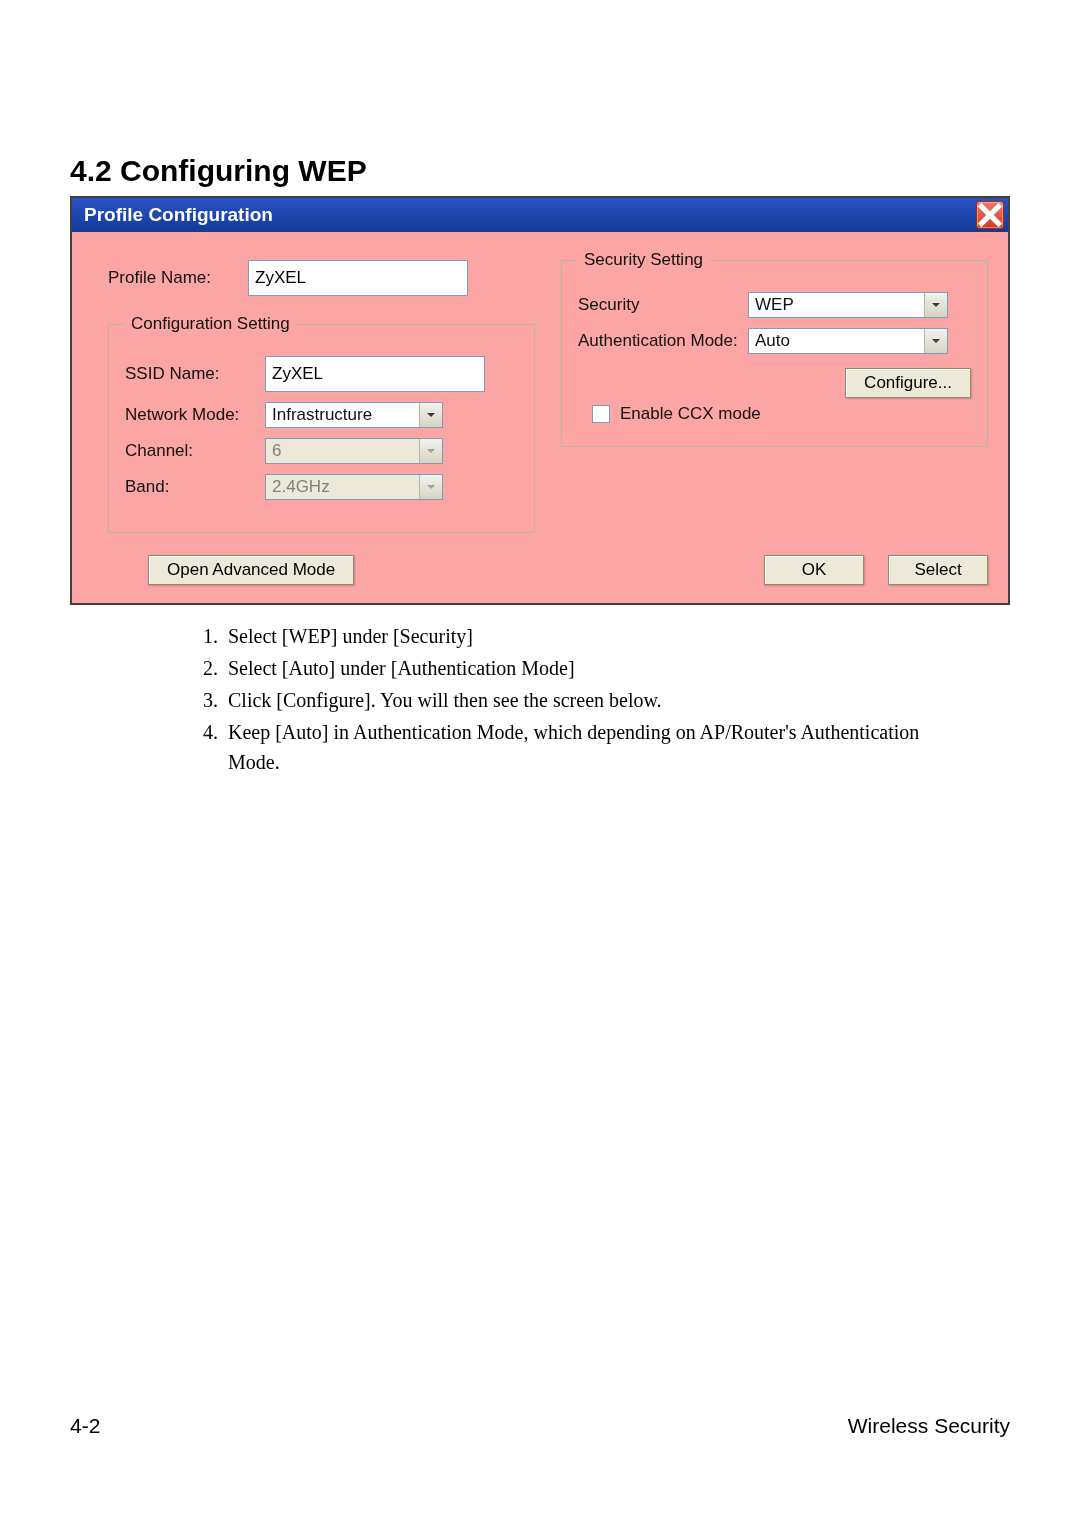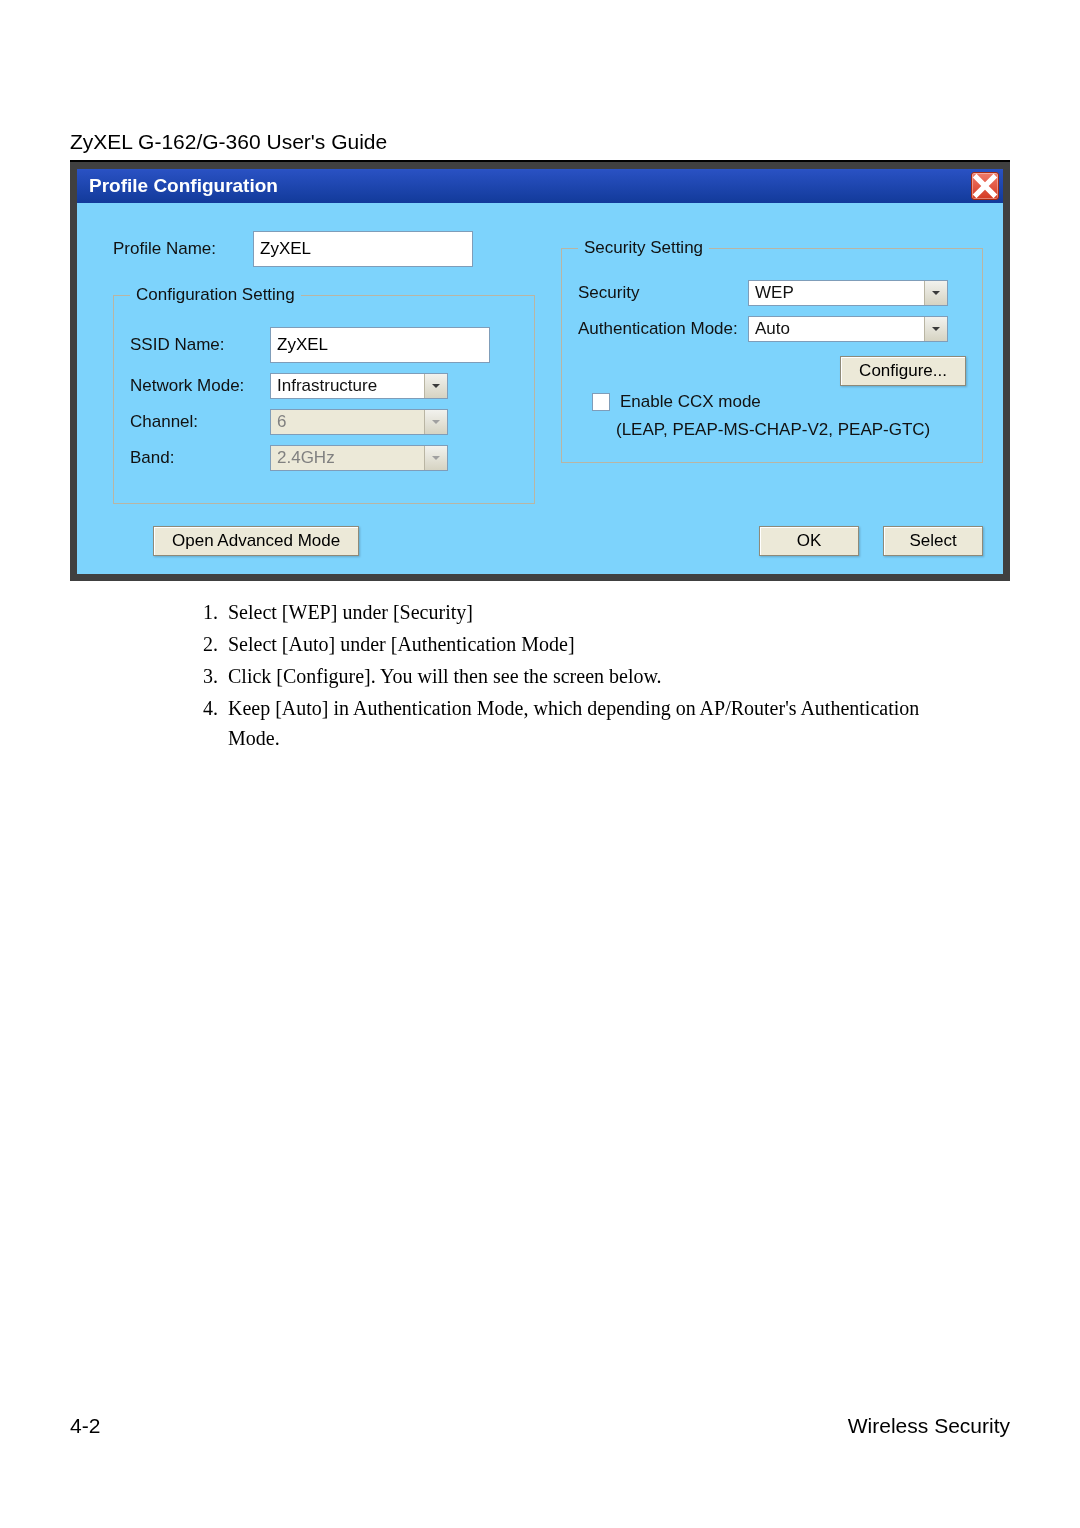--- a/index.html
+++ b/index.html
@@ -24,22 +24,22 @@
   }
   .section-title {
     font-family: Arial, Helvetica, sans-serif;
     font-size: 30px;
     font-weight: bold;
     margin: 24px 0 8px 0;
   }
   
   .dialog {
     width: 100%;
-    border: 7px solid #404040;
-    background: #7dd3fc;
+    border: 2px solid #404040;
+    background: #fca5a5;
     font-family: Tahoma, Arial, sans-serif;
     box-sizing: border-box;
   }
   .titlebar {
     display: flex;
     align-items: center;
     justify-content: space-between;
     background: linear-gradient(#2a52c4, #123a9a);
     color: #fff;
     height: 34px;
@@ -128,21 +128,21 @@
   fieldset.grp {
     border: 1px solid #b9b5a3;
     margin: 18px 0 0 0;
     padding: 12px 16px 22px 16px;
   }
   fieldset.grp > legend {
     padding: 0 6px;
     font-size: 17px;
     color: #111;
   }
-  .right-col fieldset.grp { margin-top: 17px; }
+  .right-col fieldset.grp { margin-top: 0; }
 
   .configure-row {
     display: flex;
     justify-content: flex-end;
     margin: 14px 0 6px 0;
   }
   .btn {
     background: #ece9d8;
     border: 1px solid #8e8a79;
     box-shadow: 1px 1px 0 #fff inset, 1px 1px 2px rgba(0,0,0,.2);
@@ -222,22 +222,22 @@
     justify-content: space-between;
     font-family: Arial, Helvetica, sans-serif;
     font-size: 21px;
   }
 </style>
 </head>
 <body>
 
 <div class="page">
 
-  <div class="doc-header">ZyXEL G-162/G-360 User's Guide</div>
-
+
+  <div class="section-title">4.2   Configuring WEP</div>
 
   <div class="dialog">
     <div class="titlebar">
       <span>Profile Configuration</span>
       <span class="close-btn">
         <svg viewBox="0 0 10 10">
             <path d="M1 1 L9 9 M9 1 L1 9" stroke="#fff" stroke-width="2" fill="none"></path>
           </svg>
       </span>
     </div>
@@ -327,21 +327,20 @@
 
             <div class="configure-row">
               <button class="btn">Configure...</button>
             </div>
 
             <div class="ccx-wrap">
               <div class="ccx-row">
                 <span class="chk"></span>
                 <span>Enable CCX mode</span>
               </div>
-              <div class="ccx-note">(LEAP, PEAP-MS-CHAP-V2, PEAP-GTC)</div>
             </div>
           </fieldset>
         </div>
       </div>
 
       <div class="btn-row">
         <button class="btn advanced">Open Advanced Mode</button>
         <div class="right-btns">
           <button class="btn">OK</button>
           <button class="btn">Select</button>

